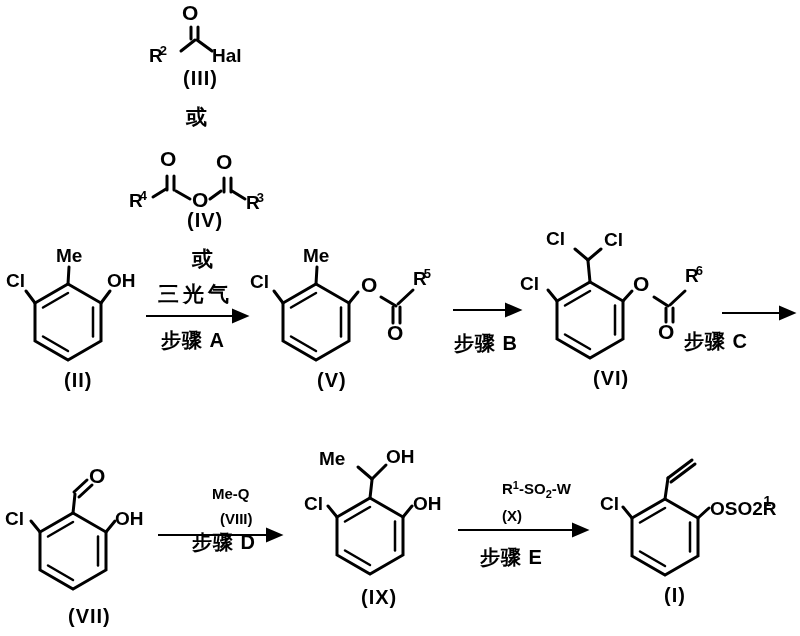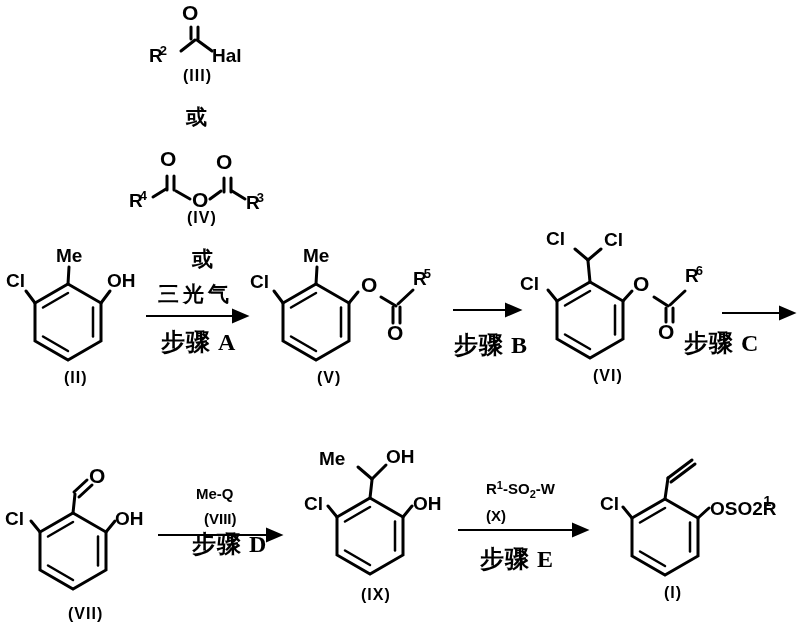--- a/index.html
+++ b/index.html
@@ -2,25 +2,25 @@
 <html><head>
 <meta charset="utf-8">
 <style>
   html,body{margin:0;padding:0;background:#fff;}
   .canvas{position:relative;width:800px;height:636px;background:#fff;overflow:hidden;
           font-family:"Liberation Sans",sans-serif;color:#000;}
   svg.bonds{position:absolute;left:0;top:0;}
   .t{position:absolute;font-family:"Liberation Sans",sans-serif;font-weight:bold;
      color:#000;font-size:19px;line-height:1;white-space:nowrap;}
   .big{font-size:21px;}
-  .lab{font-size:16px;letter-spacing:1px;}
-  .small{font-size:15px;}
+  .lab{font-size:20px;letter-spacing:1px;}
+  .small{font-size:15px;margin-left:16px;}
   .cjk{font-family:"Liberation Serif",serif;font-size:21px;}
   .spaced{letter-spacing:4px;}
-  .step{font-family:Liberation Serif, serif;font-size:24px;letter-spacing:1px;}
+  .step{font-family:Liberation Sans, sans-serif;font-size:20px;letter-spacing:1px;}
   .sup{font-size:13px;vertical-align:7px;margin-left:-3px;}
   .supover{font-size:14px;vertical-align:9px;margin-left:-13px;}
   .sub{font-size:11px;vertical-align:-4px;}
 </style>
 </head>
 <body>
 
 <div class="canvas">
 
   <svg class="bonds" width="800" height="636" viewBox="0 0 800 636">

